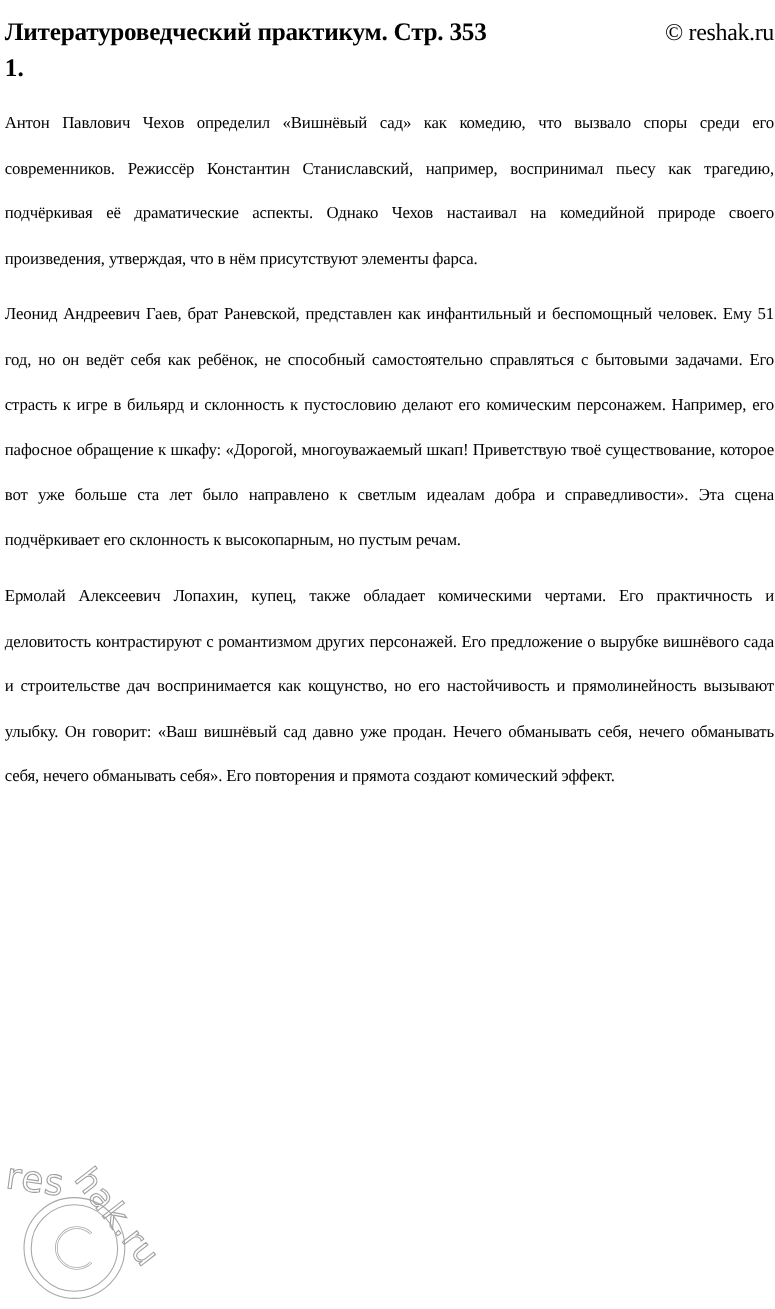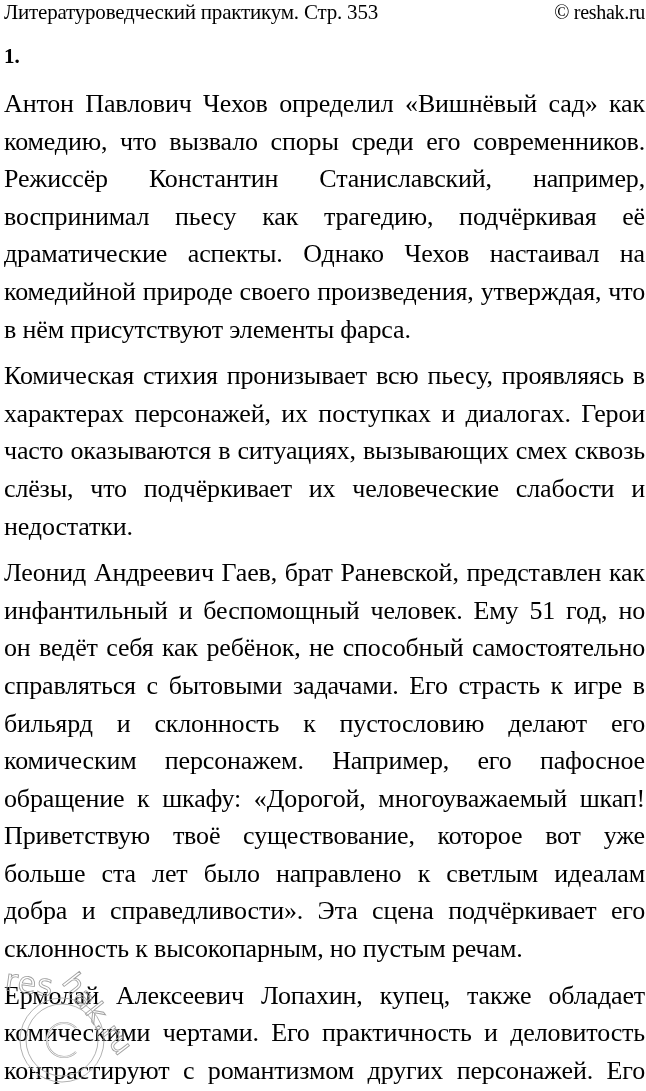--- a/index.html
+++ b/index.html
@@ -24,40 +24,41 @@
     .header {
       display: flex;
       justify-content: space-between;
       align-items: baseline;
       font-size: 21px;
       line-height: 24px;
       padding-top: 0px;
       height: 26px;
     }
     .header-title {
-      font-weight: normal;
+      font-weight: bold;
       letter-spacing: -0.2px;
+      margin-top: 14px;
     }
     .header-copyright {
       font-weight: normal;
       font-size: 20px;
       letter-spacing: -0.3px;
     }
     .task-number {
       font-weight: bold;
       font-size: 21px;
       line-height: 24px;
       margin-top: 18px;
       height: 24px;
     }
     .content {
       margin-top: 17px;
     }
     .para {
-      font-size: 26px;
+      font-size: 14px;
       line-height: 37.6px;
       text-align: justify;
       margin: 0 0 9px 0;
       letter-spacing: -0.15px;
     }
     .watermark {
       position: absolute;
       left: 0;
       top: 948px;
       width: 180px;
@@ -71,21 +72,20 @@
 <div class="page">
   <div class="header">
     <span class="header-title">Литературоведческий практикум. Стр. 353</span>
     <span class="header-copyright">© reshak.ru</span>
   </div>
 
   <div class="task-number">1.</div>
 
   <div class="content">
     <p class="para">Антон Павлович Чехов определил «Вишнёвый сад» как комедию, что вызвало споры среди его современников. Режиссёр Константин Станиславский, например, воспринимал пьесу как трагедию, подчёркивая её драматические аспекты. Однако Чехов настаивал на комедийной природе своего произведения, утверждая, что в нём присутствуют элементы фарса.</p>
-    <p class="para">Комическая стихия пронизывает всю пьесу, проявляясь в характерах персонажей, их поступках и диалогах. Герои часто оказываются в ситуациях, вызывающих смех сквозь слёзы, что подчёркивает их человеческие слабости и недостатки.</p>
     <p class="para">Леонид Андреевич Гаев, брат Раневской, представлен как инфантильный и беспомощный человек. Ему 51 год, но он ведёт себя как ребёнок, не способный самостоятельно справляться с бытовыми задачами. Его страсть к игре в бильярд и склонность к пустословию делают его комическим персонажем. Например, его пафосное обращение к шкафу: «Дорогой, многоуважаемый шкап! Приветствую твоё существование, которое вот уже больше ста лет было направлено к светлым идеалам добра и справедливости». Эта сцена подчёркивает его склонность к высокопарным, но пустым речам.</p>
     <p class="para">Ермолай Алексеевич Лопахин, купец, также обладает комическими чертами. Его практичность и деловитость контрастируют с романтизмом других персонажей. Его предложение о вырубке вишнёвого сада и строительстве дач воспринимается как кощунство, но его настойчивость и прямолинейность вызывают улыбку. Он говорит: «Ваш вишнёвый сад давно уже продан. Нечего обманывать себя, нечего обманывать себя, нечего обманывать себя». Его повторения и прямота создают комический эффект.</p>
   </div>
 </div>
 
 <div class="watermark">
   <svg width="180" height="143" viewBox="0 0 180 143">
     <g fill="none" stroke="#a8a8a8" stroke-width="0.9">
       <circle cx="62" cy="92" r="42"></circle>
       <circle cx="62" cy="92" r="36"></circle>

